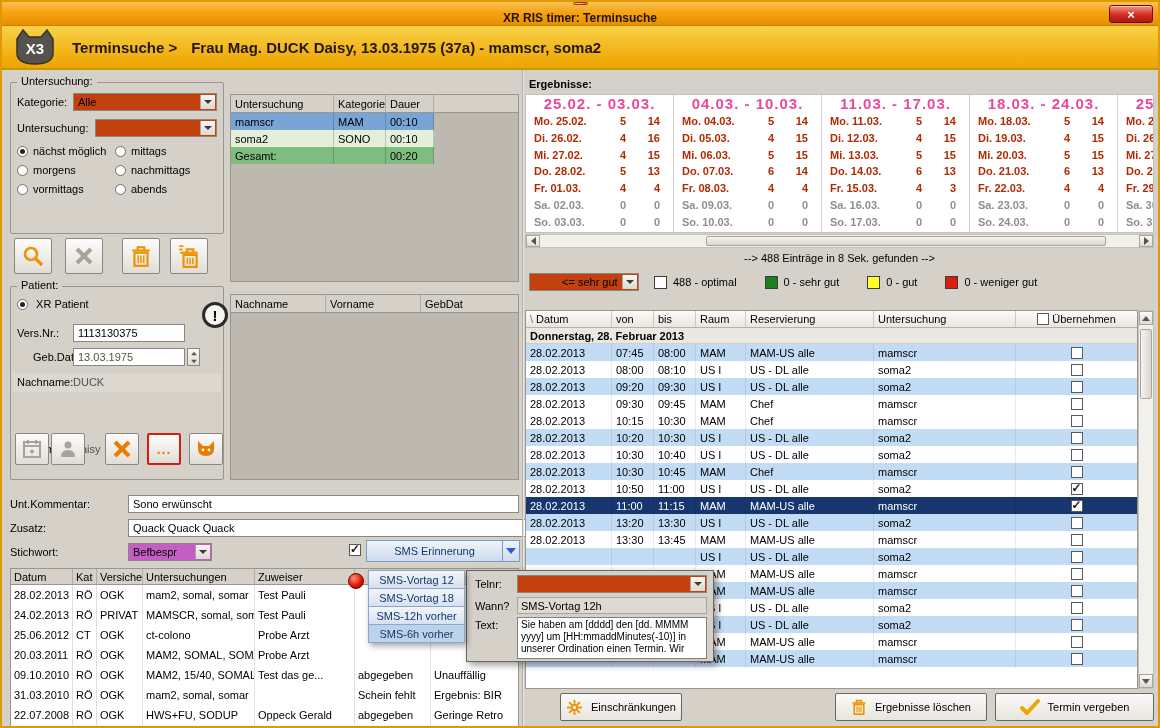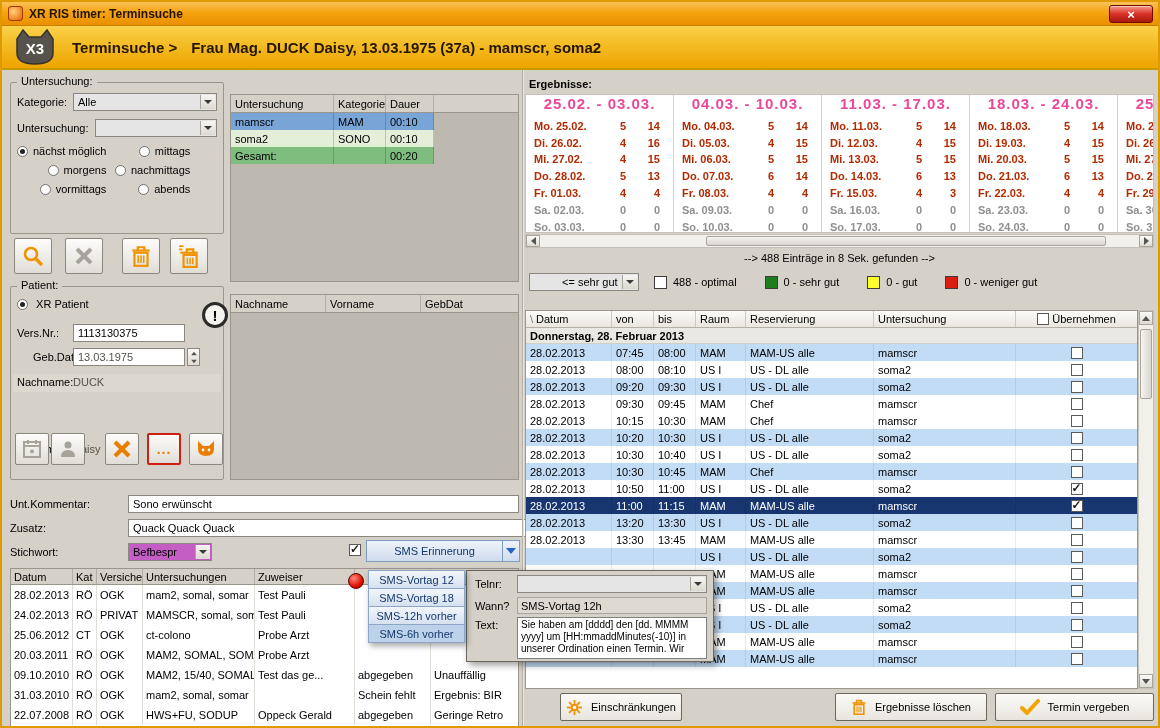--- a/index.html
+++ b/index.html
@@ -1,41 +1,41 @@
 <!DOCTYPE html>
 <html><head>
 <meta charset="utf-8">
 <style>
 *{margin:0;padding:0;box-sizing:border-box;}
 body{font-family:"Liberation Sans",sans-serif;background:#6e6a64;}
 .window{position:relative;width:1160px;height:728px;background:#d5d1c9;border:2px solid #de9a00;overflow:hidden;font-size:11px;color:#000;}
 .abs{position:absolute;}
 
-.titlebar{position:absolute;left:0;top:0;right:0;height:24px;background:linear-gradient(#fbc158,#f5a311 45%,#ea8f00);border-bottom:1px solid #c97f00;display:flex;align-items:center;gap:6px;padding:0 6px;}
+.titlebar{position:absolute;left:0;top:0;right:0;height:24px;background:linear-gradient(#fbc158,#f5a311 45%,#ea8f00);border-bottom:1px solid #c97f00;display:flex;align-items:center;gap:6px;padding:0 6px;flex-direction:column;}
 .app-ico{width:15px;height:15px;border-radius:3px;background:radial-gradient(circle at 35% 35%,#ffd27a,#e85d00);border:1px solid #9a3c00;}
 .titlebar .title{font-size:12px;font-weight:bold;color:#241200;}
 .close-btn{position:absolute;right:5px;top:3px;width:44px;height:18px;background:linear-gradient(#f79a8a,#d93025 50%,#a81a0e);border:1px solid #6d0b04;border-radius:3px;color:#fff;font-weight:bold;font-size:13px;display:flex;align-items:center;justify-content:center;box-shadow:inset 0 1px 0 rgba(255,255,255,.5);}
 
 .header{position:absolute;left:0;top:24px;right:0;height:44px;background:linear-gradient(#f9d24a,#f3b71d 55%,#eda400);border-bottom:2px solid #c89a00;display:flex;align-items:center;gap:14px;padding:0 10px;}
 .crumb{font-size:15px;font-weight:bold;color:#241600;white-space:nowrap;}
 
 .groupbox{position:absolute;border:1px solid #9a968e;border-radius:2px;}
 .groupbox>.legend{position:absolute;top:-8px;left:6px;background:#d5d1c9;padding:0 4px;white-space:nowrap;}
 .lbl{position:absolute;white-space:nowrap;}
 .tfield{position:absolute;height:18px;background:#fff;border:1px solid #8a8780;padding:2px 4px;white-space:nowrap;overflow:hidden;}
 .flatrow{position:absolute;left:2px;right:2px;height:18px;background:#dcd8d0;}
 
-.combo{position:absolute;height:18px;background:#e5e5e5;border:1px solid #8a8780;padding:2px 18px 2px 4px;white-space:nowrap;overflow:hidden;}
+.combo{position:absolute;height:18px;background:#c2410c;border:1px solid #8a8780;padding:2px 18px 2px 4px;white-space:nowrap;overflow:hidden;}
 .combo .carrow{position:absolute;right:1px;top:1px;width:15px;bottom:1px;background:linear-gradient(#f7f6f3,#dcd9d2);border-left:1px solid #aaa69e;display:flex;align-items:center;justify-content:center;}
 .tri-d{width:0;height:0;border-left:4px solid transparent;border-right:4px solid transparent;border-top:4px solid #3a3a3a;}
 .combo.magenta{background:#c45ec4;}
 
 .radio{display:inline-block;width:11px;height:11px;border-radius:50%;background:#fff;border:1px solid #6f6f6f;position:relative;margin-right:5px;vertical-align:-2px;}
 .radio.on::after{content:"";position:absolute;left:2px;top:2px;width:5px;height:5px;border-radius:50%;background:#222;}
-.radio-row{white-space:nowrap;height:19px;text-align:right;}
+.radio-row{white-space:nowrap;height:19px;}
 .cb{display:inline-block;width:12px;height:12px;background:#fff;border:1px solid #5a5a5a;position:relative;}
 .cb.on::after{content:"✓";position:absolute;left:0;top:-3px;font-size:12px;font-weight:bold;color:#1a1a1a;}
 
 .ibtn{position:absolute;width:38px;height:36px;border:1px solid #8a8780;border-radius:2px;background:linear-gradient(#fdfcfb,#eceae5 60%,#e0ddd6);display:flex;align-items:center;justify-content:center;}
 .pbtn{position:absolute;width:34px;height:32px;border:1px solid #8a8780;border-radius:2px;background:linear-gradient(#fdfcfb,#eceae5 60%,#e0ddd6);display:flex;align-items:center;justify-content:center;}
 .pbtn.red-border{border:2px solid #cf1f10;}
 .dots{font-size:14px;font-weight:bold;color:#e87d00;letter-spacing:1px;line-height:6px;}
 
 .warn{position:absolute;width:26px;height:26px;border-radius:50%;background:#f6f4ef;border:3px solid #2a2a2a;display:flex;align-items:center;justify-content:center;font-weight:bold;font-size:15px;}
 
@@ -55,21 +55,21 @@
 .hist .th{padding-left:3px;border-right:1px solid #b2aea6;display:flex;align-items:center;overflow:hidden;white-space:nowrap;}
 .hist .tr{display:flex;height:20px;background:#fff;}
 .hist .td{padding-left:3px;border-right:1px solid #e2dfd8;display:flex;align-items:center;overflow:hidden;white-space:nowrap;}
 .hc0{width:62px}.hc1{width:24px}.hc2{width:46px}.hc3{width:112px}.hc4{width:100px}.hc5{width:76px}.hc6{flex:1;border-right:none!important}
 
 .vdivider{position:absolute;left:520px;top:68px;bottom:0;width:2px;background:linear-gradient(90deg,#9a968e,#fff);}
 
 #week-grid{position:absolute;left:523px;top:92px;width:629px;height:139px;background:#fff;border:1px solid #c6c2ba;display:flex;overflow:hidden;}
 .week{flex:0 0 148px;border-right:1px solid #d6d3cb;overflow:hidden;}
 .wk-head{height:20px;font-size:15px;font-weight:bold;text-align:center;letter-spacing:1px;color:#ec4899;}
-.wk-row{height:16.8px;display:flex;align-items:flex-end;font-weight:bold;color:#b22a00;}
+.wk-row{height:16.8px;display:flex;align-items:flex-start;font-weight:bold;color:#b22a00;}
 .wk-row.wknd{color:#8f8f8f;}
 .wk-day{flex:0 0 72px;padding-left:8px;white-space:nowrap;overflow:hidden;}
 .wk-n1{flex:0 0 28px;text-align:right;}
 .wk-n2{flex:0 0 34px;text-align:right;}
 
 .hscroll{position:absolute;left:523px;top:232px;width:629px;height:14px;background:#f2f0ea;border:1px solid #c6c2ba;}
 .vscroll{position:absolute;left:1136px;top:308px;width:16px;height:379px;background:#f2f0ea;border:1px solid #c6c2ba;}
 .sb-btn{position:absolute;background:linear-g radient(#fbfaf8,#dedbd4);background:linear-gradient(#fbfaf8,#dedbd4);border:1px solid #a9a59d;display:flex;align-items:center;justify-content:center;}
 .tri-l{width:0;height:0;border-top:4px solid transparent;border-bottom:4px solid transparent;border-right:5px solid #555;}
 .tri-r{width:0;height:0;border-top:4px solid transparent;border-bottom:4px solid transparent;border-left:5px solid #555;}

